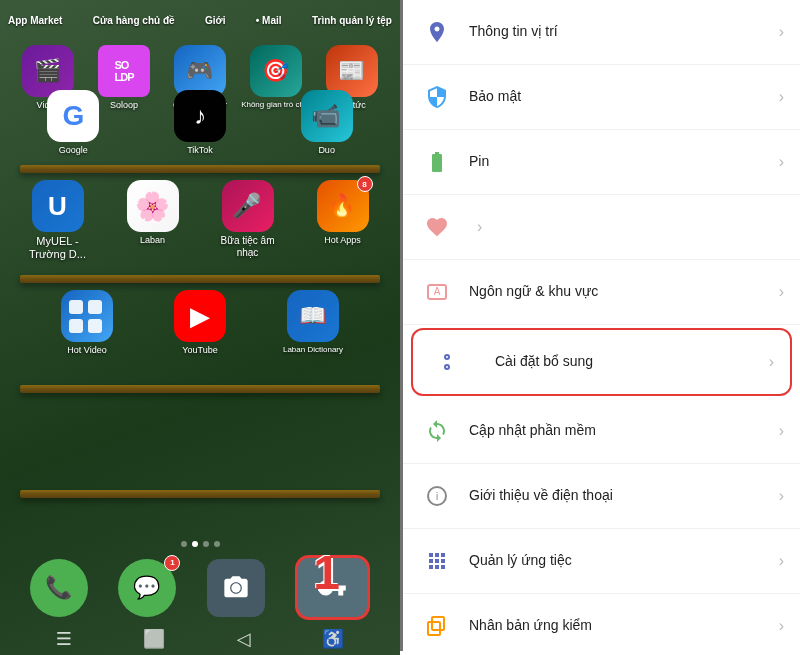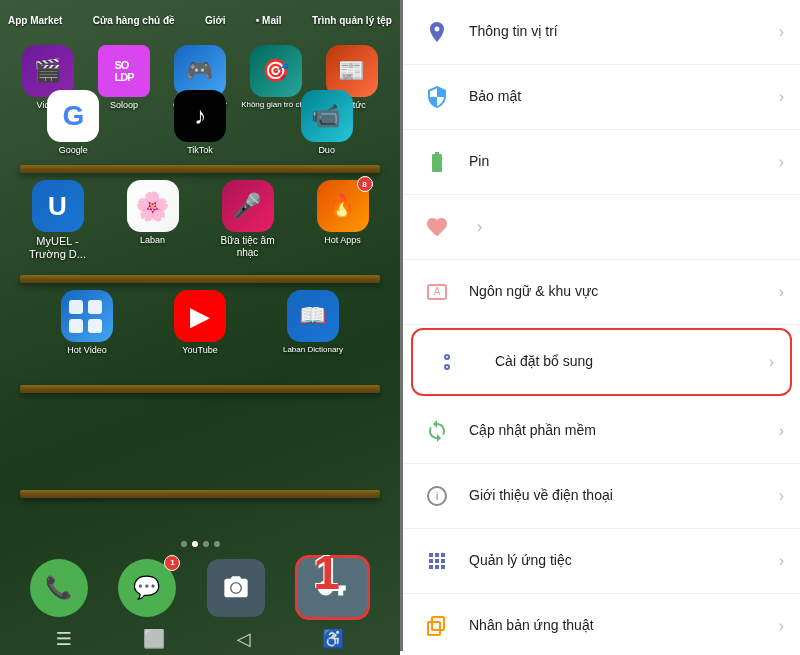--- a/index.html
+++ b/index.html
@@ -552,18 +552,18 @@
   </div>
 
   <div class="settings-item">
     <div class="settings-icon">
       <svg viewBox="0 0 24 24" fill="#ff9800">
         <rect x="3" y="8" width="12" height="13" rx="1" fill="none" stroke="#ff9800" stroke-width="2"></rect>
         <rect x="7" y="3" width="12" height="13" rx="1" fill="none" stroke="#ff9800" stroke-width="2"></rect>
       </svg>
     </div>
     <div class="settings-text">
-      <span class="settings-title">Nhân bản ứng thuật</span>
+      <span class="settings-title">Nhân bản ứng kiểm</span>
     </div>
     <span class="settings-arrow">›</span>
   </div>
 
 </div>
 
 </body></html>

